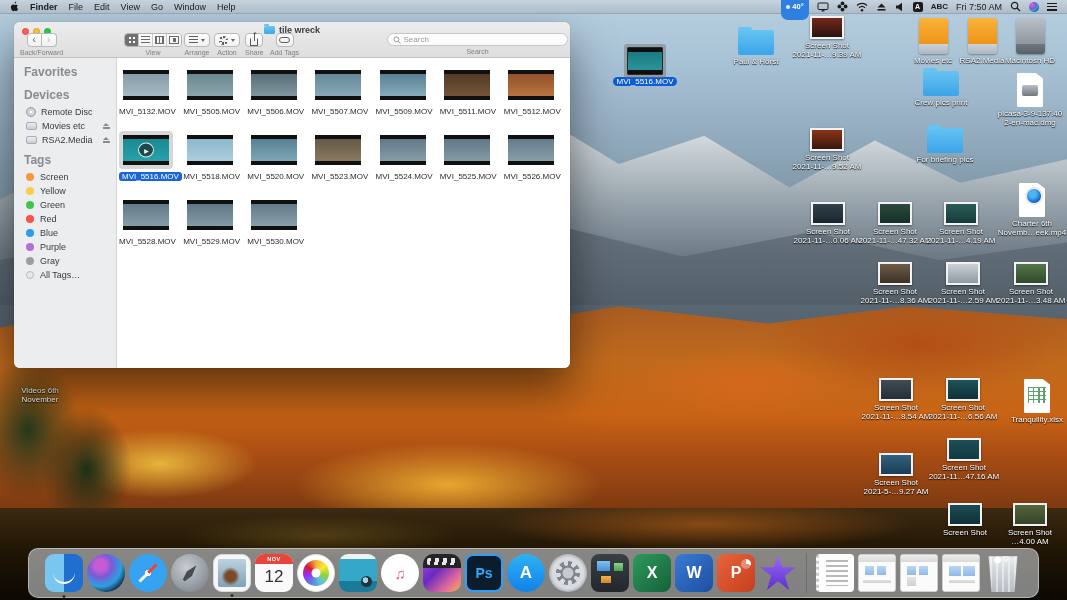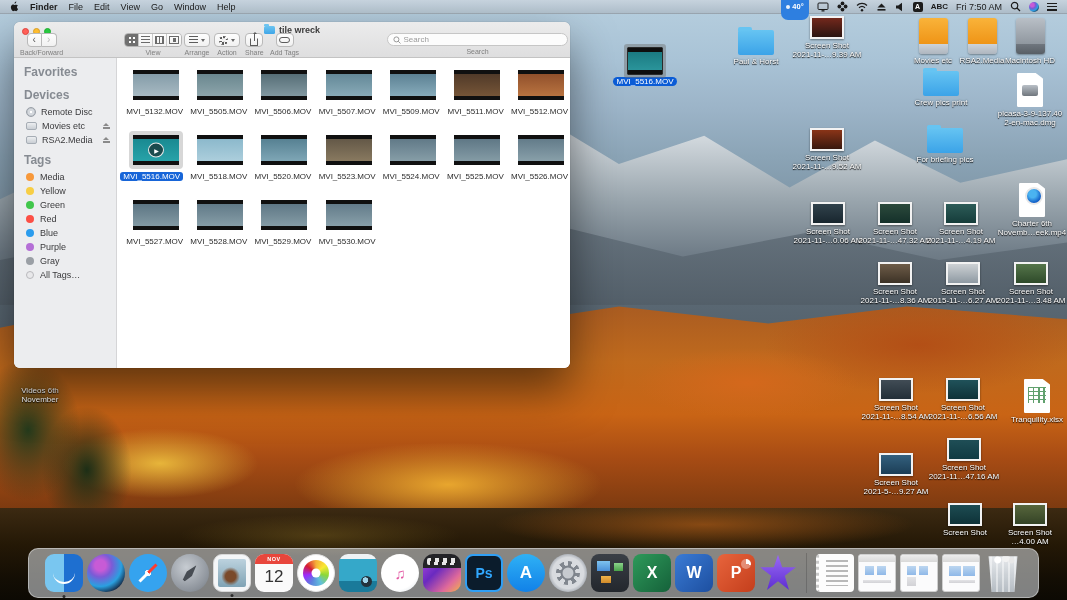--- a/index.html
+++ b/index.html
@@ -158,21 +158,21 @@
   .eject { position:relative; width:7px; height:7px; visibility:hidden; }
   .eject-yes .eject { visibility:visible; }
   .eject::before { content:""; position:absolute; left:0; top:0;
     border-left:3.5px solid transparent; border-right:3.5px solid transparent; border-bottom:3.5px solid #8a8a8a; }
   .eject::after { content:""; position:absolute; left:0; bottom:1px; width:7px; height:1.5px; background:#8a8a8a; }
   .tagdot { width:8px; height:8px; border-radius:50%; margin-right:6px; flex:0 0 auto; }
 
   .content { position:absolute; top:36px; left:103px; right:0; bottom:0; background:#fff;
     border-radius:0 0 6px 0; overflow:hidden; }
   .fgrid { display:grid; grid-template-columns:repeat(7,1fr); grid-auto-rows:65px; padding:8px 2px 0 2px; }
-  .file { position:relative; display:flex; flex-direction:column; align-items:flex-end; }
+  .file { position:relative; display:flex; flex-direction:column; align-items:flex-start; }
   .thumb-wrap { width:54px; height:38px; display:flex; align-items:center; justify-content:center;
     border-radius:4px; position:relative; }
   .file.selected .thumb-wrap { background:#d7d7d7; }
   .thumb { width:46px; height:30px;
     background:linear-gradient(180deg,#101010 0 13%, rgba(0,0,0,0) 13% 87%, #101010 87%),
                linear-gradient(180deg,var(--a,#4a6a7a),var(--b,#8aa8b5)); }
   .file.selected .thumb-wrap::after { content:"▶"; position:absolute; left:50%; top:50%;
     transform:translate(-50%,-50%); width:13px; height:13px; border-radius:50%;
     background:rgba(25,25,25,.6); border:1px solid #e8e8e8; color:#fff; font-size:6px;
     display:flex; align-items:center; justify-content:center; padding-left:1px; }
@@ -404,21 +404,21 @@
       <div class="dlabel">
         <span class="l1">Screen Shot</span>
         <span class="l2">2021-11-…8.36 AM</span>
       </div>
     </div>
 
     <div class="dicon" style="left:931px;top:262px;--a:#cdd1d4;--b:#8e99a2">
       <div class="dg dg-shot"></div>
       <div class="dlabel">
         <span class="l1">Screen Shot</span>
-        <span class="l2">2015-11-…6.27 AM</span>
+        <span class="l2">2021-11-…2.59 AM</span>
       </div>
     </div>
 
     <div class="dicon" style="left:999px;top:262px;--a:#55754a;--b:#2e4a2a">
       <div class="dg dg-shot"></div>
       <div class="dlabel">
         <span class="l1">Screen Shot</span>
         <span class="l2">2021-11-…3.48 AM</span>
       </div>
     </div>
@@ -657,21 +657,21 @@
       <div class="sbrow eject-yes">
         <i class="sb-ic sb-drive"></i>
         <span class="lbl">RSA2.Media</span>
         <i class="eject"></i>
       </div>
 
     <div class="sbhead">Tags</div>
 
       <div class="sbrow">
         <i class="tagdot" style="background:#f7983a"></i>
-        <span class="lbl">Media</span>
+        <span class="lbl">Screen</span>
       </div>
 
       <div class="sbrow">
         <i class="tagdot" style="background:#f7ce45"></i>
         <span class="lbl">Yellow</span>
       </div>
 
       <div class="sbrow">
         <i class="tagdot" style="background:#41c64b"></i>
         <span class="lbl">Green</span>
@@ -801,26 +801,20 @@
           <div class="fname"><span>MVI_5525.MOV</span></div>
         </div>
 
         <div class="file" style="--a:#5c7584;--b:#8fa6af">
           <div class="thumb-wrap">
             <div class="thumb"></div>
           </div>
           <div class="fname"><span>MVI_5526.MOV</span></div>
         </div>
 
-        <div class="file" style="--a:#566f7e;--b:#89a0a9">
-          <div class="thumb-wrap">
-            <div class="thumb"></div>
-          </div>
-          <div class="fname"><span>MVI_5527.MOV</span></div>
-        </div>
 
         <div class="file" style="--a:#5a7382;--b:#8da4ad">
           <div class="thumb-wrap">
             <div class="thumb"></div>
           </div>
           <div class="fname"><span>MVI_5528.MOV</span></div>
         </div>
 
         <div class="file" style="--a:#587180;--b:#8ba2ab">
           <div class="thumb-wrap">

